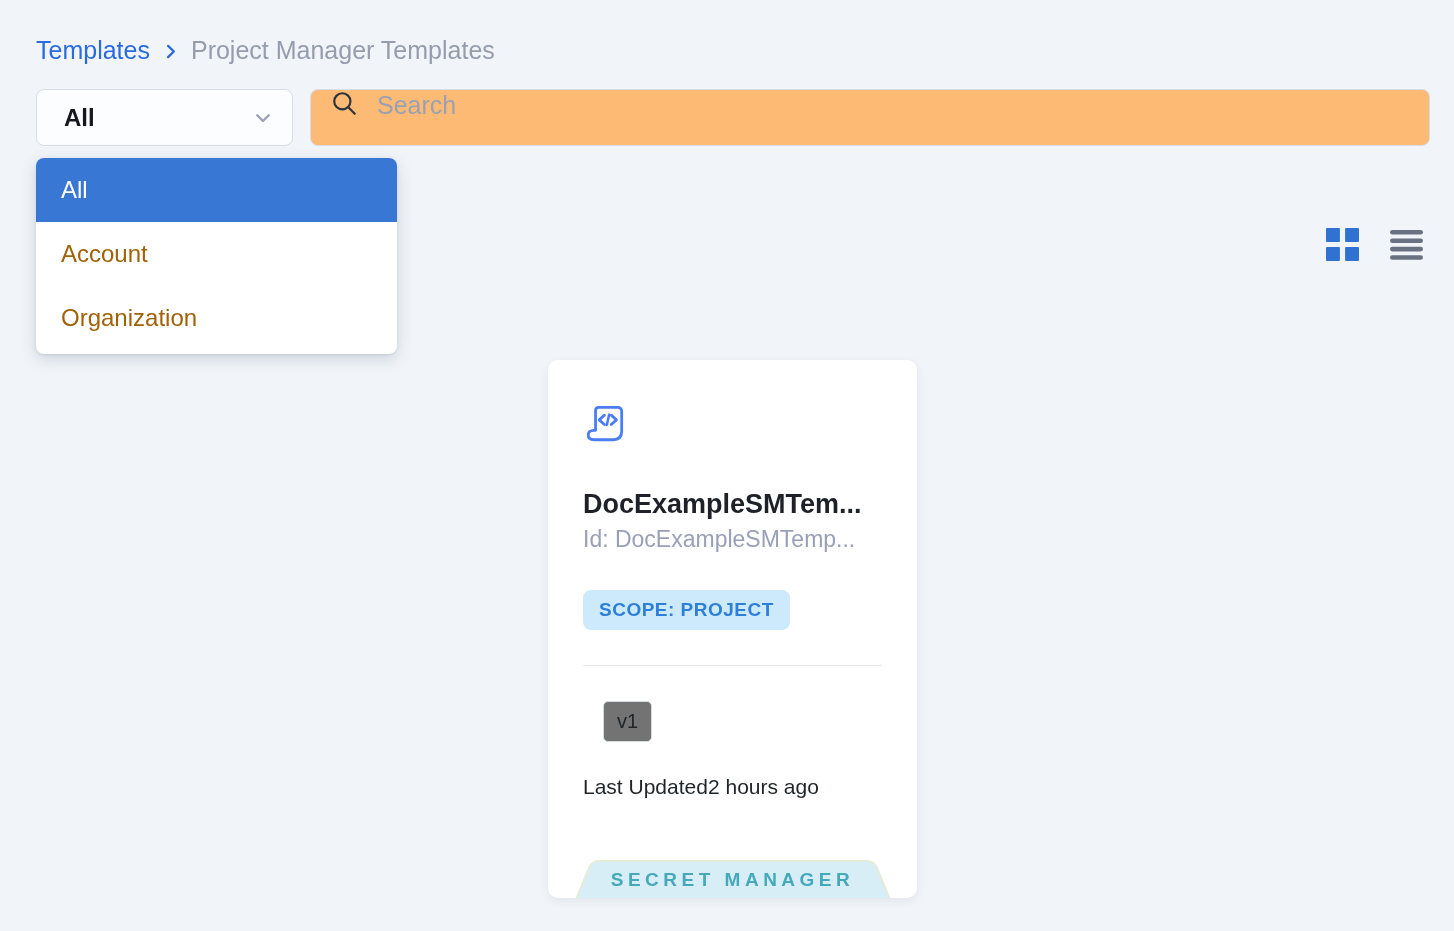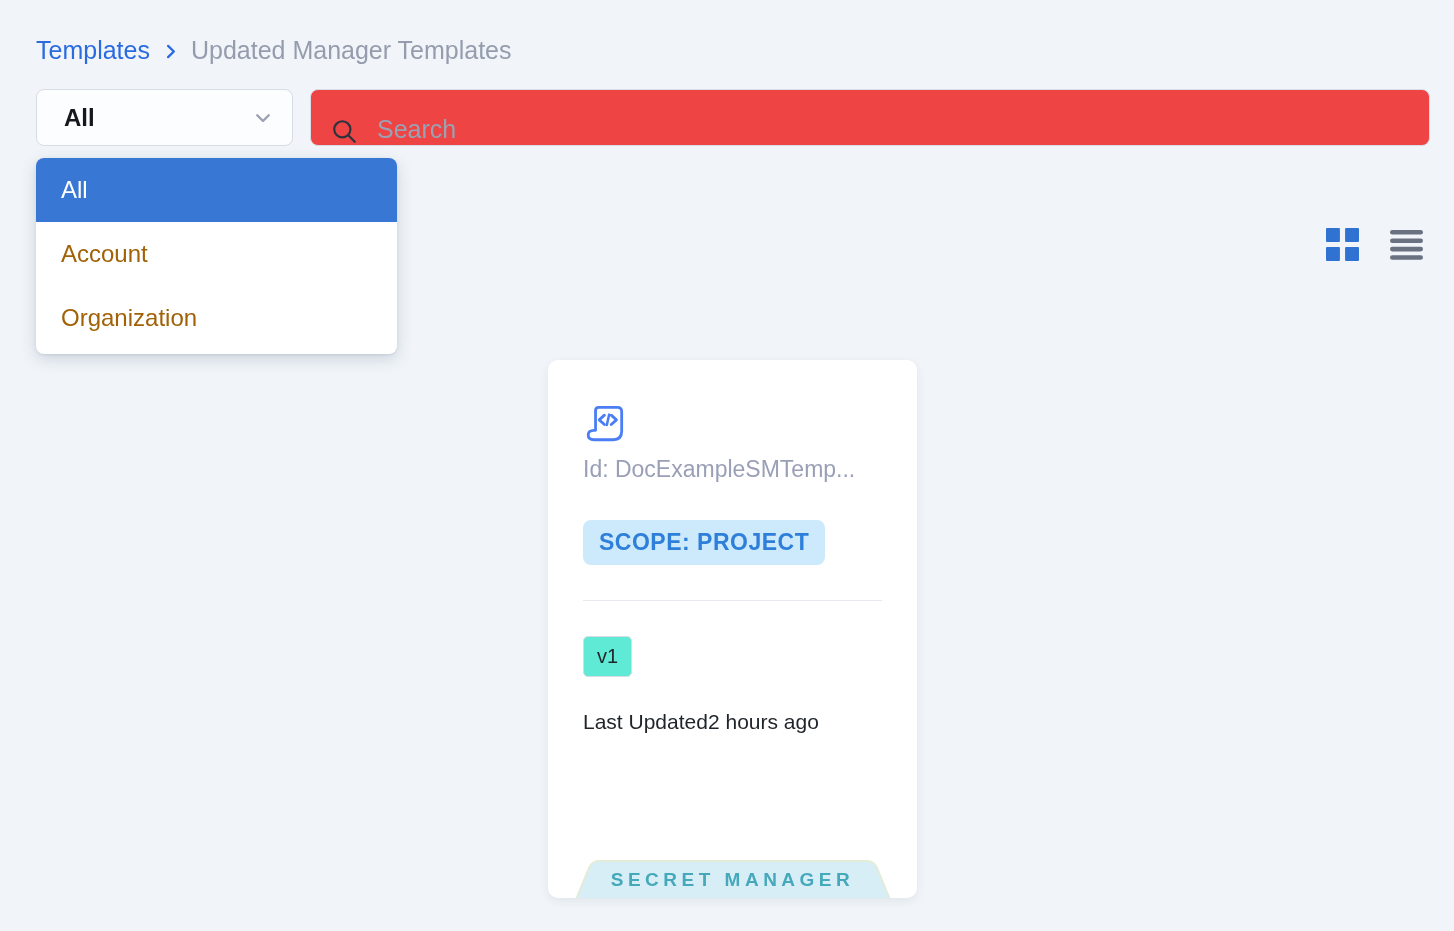--- a/index.html
+++ b/index.html
@@ -25,22 +25,22 @@
   
   .scope-select{
     position:absolute;left:36px;top:89px;width:257px;height:57px;
     background:#fcfdfe;border:1px solid #d8dce4;border-radius:8px;
     box-sizing:border-box;display:flex;align-items:center;justify-content:space-between;
     padding:0 18px 0 27px;cursor:pointer;
   }
   .scope-select .value{font-size:24px;font-weight:700;color:#15191e;}
   .searchbar{
     position:absolute;left:310px;top:89px;width:1120px;height:57px;
-    background:#ef4444;border:1px solid #d8dce4;border-radius:8px;
-    box-sizing:border-box;display:flex;align-items:flex-end;gap:17px;
+    background:#fdba74;border:1px solid #d8dce4;border-radius:8px;
+    box-sizing:border-box;display:flex;align-items:flex-start;gap:17px;
     padding:0 20px;
   }
   .searchbar input{
     border:none;outline:none;flex:1;font-size:25px;
     font-family:"Liberation Sans","DejaVu Sans",sans-serif;
     color:#1f2429;background:transparent;
   }
   .searchbar input::placeholder{color:#9aa1b2;}
 
   
@@ -76,28 +76,28 @@
     margin-top:39px;font-size:27px;font-weight:700;color:#1e2228;
     white-space:nowrap;overflow:hidden;
   }
   .card .tpl-id{
     margin-top:6px;font-size:23px;color:#999fb6;
     white-space:nowrap;overflow:hidden;
   }
   .scope-badge{
     display:inline-block;margin-top:37px;
     background:#cdeafc;color:#2e7fd9;
-    font-size:23px;font-weight:700;letter-spacing:0.5px;
+    font-size:19px;font-weight:700;letter-spacing:0.5px;
     padding:9px 16px;border-radius:8px;
   }
   .card .divider{margin-top:35px;height:1px;background:#e5e8ee;width:100%;}
   .version-chip{
     display:inline-block;margin-top:35px;
-    border:1px solid #d7dbe2;background:#5eead4;border-radius:5px;
-    font-size:20px;color:#1f2429;padding:8px 13px;
+    border:1px solid #d7dbe2;background:#737373;border-radius:5px;
+    font-size:20px;color:#1f2429;padding:8px 13px;margin-left:20px;
   }
   .last-updated{
     margin-top:33px;font-size:21px;color:#1f2429;
     display:flex;align-items:baseline;
   }
   .module-banner{
     position:absolute;left:50%;bottom:-4px;transform:translateX(-50%);
     width:320px;height:42px;text-decoration:underline;
   }
   .module-banner .label{
@@ -110,21 +110,21 @@
 
 <div class="page">
 
   <div class="breadcrumb">
     <span class="link">Templates</span>
     <span class="crumb-chev">
       <svg width="19" height="19" viewBox="0 0 16 16">
         <path d="M6 3.3 L10.8 8 L6 12.7" stroke="#2b6be0" stroke-width="2" fill="none" stroke-linecap="round" stroke-linejoin="round"></path>
       </svg>
     </span>
-    <span class="current">Updated Manager Templates</span>
+    <span class="current">Project Manager Templates</span>
   </div>
 
   <div class="scope-select">
     <span class="value">All</span>
     <span style="display:flex;">
       <svg width="22" height="22" viewBox="0 0 16 16">
         <path d="M3.8 6 L8 10.2 L12.2 6" stroke="#9aa0b2" stroke-width="1.7" fill="none" stroke-linecap="round" stroke-linejoin="round"></path>
       </svg>
     </span>
   </div>
@@ -168,20 +168,21 @@
     <span class="tpl-icon">
       <svg width="46" height="46" viewBox="0 0 44 44" fill="none">
         <path d="M12 29 V10 Q12 7 15 7 H33 Q37 7 37 11 V30 Q37 38 29 38 H10.5
                  Q5 38 5 33.5 Q5 29 10.5 29 H12" stroke="#4b7ef5" stroke-width="2.7" stroke-linecap="round" stroke-linejoin="round" fill="#ffffff"></path>
         <path d="M20.5 14.5 L15.5 19 L20.5 23.5" stroke="#4b7ef5" stroke-width="2.7" stroke-linecap="round" stroke-linejoin="round"></path>
         <path d="M27 14.5 L32 19 L27 23.5" stroke="#4b7ef5" stroke-width="2.7" stroke-linecap="round" stroke-linejoin="round"></path>
         <path d="M25 14 L22.8 24" stroke="#4b7ef5" stroke-width="2.4" stroke-linecap="round"></path>
       </svg>
     </span>
 
+    <div class="title">DocExampleSMTem...</div>
     <div class="tpl-id">Id: DocExampleSMTemp...</div>
 
     <span class="scope-badge">SCOPE: PROJECT</span>
 
     <div class="divider"></div>
 
     <span class="version-chip">v1</span>
 
     <div class="last-updated">
       <span>Last Updated</span>

